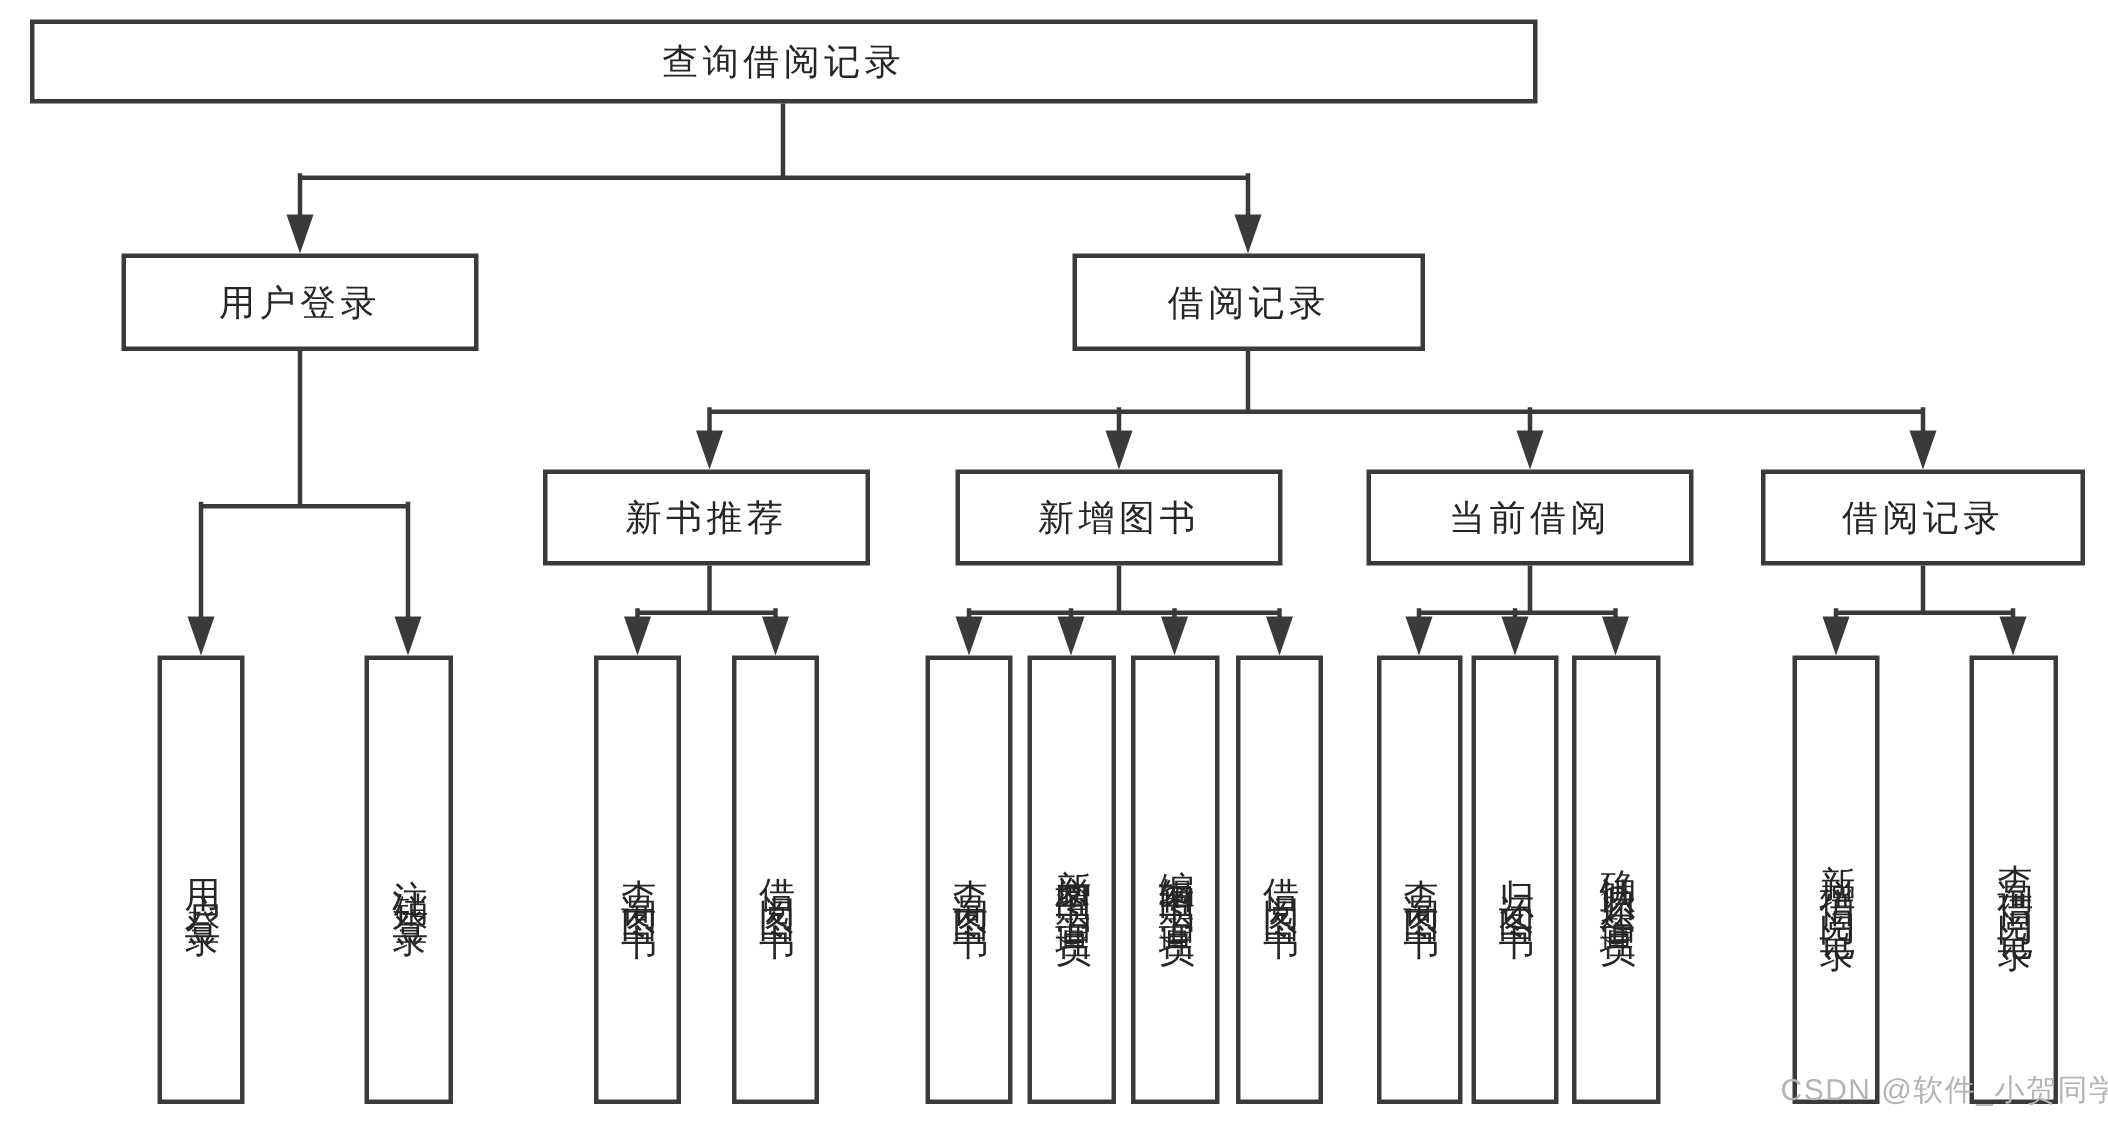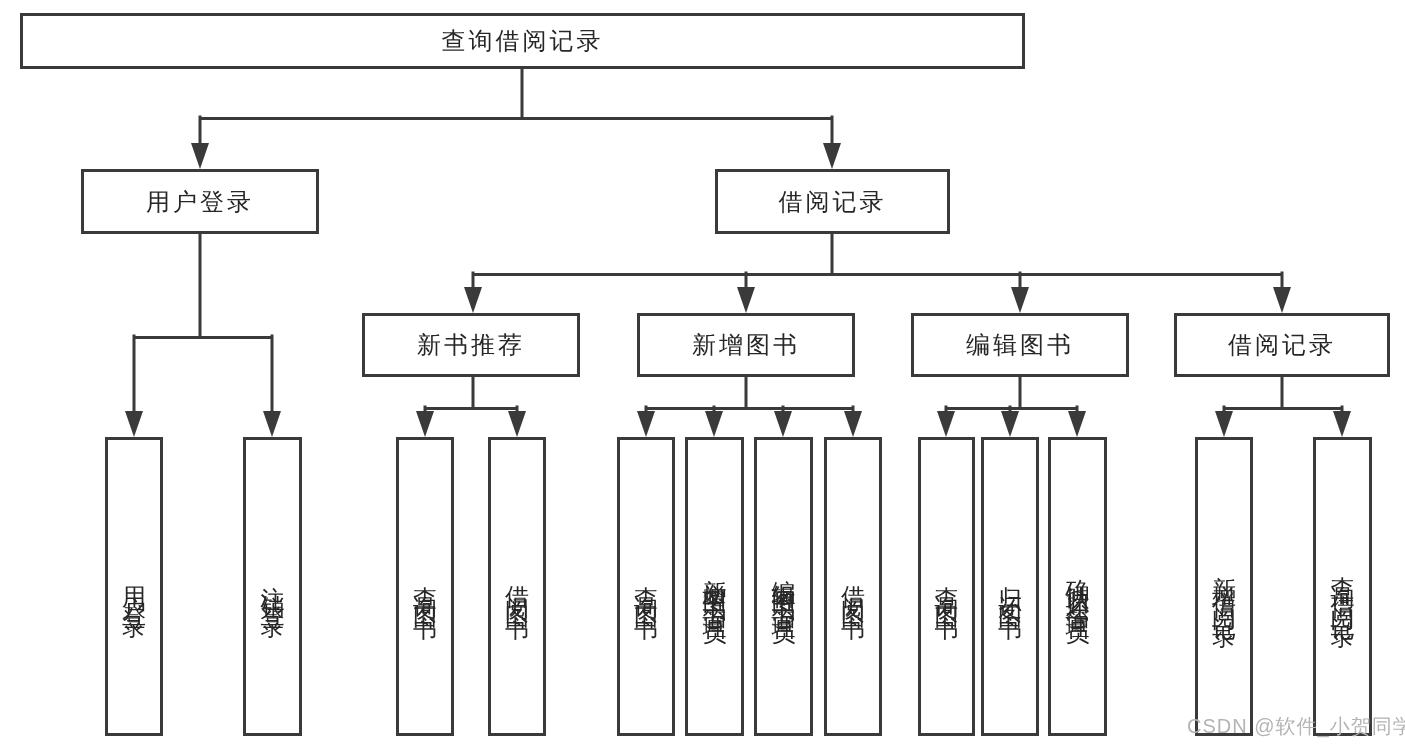--- a/index.html
+++ b/index.html
@@ -96,21 +96,21 @@
     </g>
   </svg>
 
   <div class="box hnode n-root">查询借阅记录</div>
 
   <div class="box hnode n-user">用户登录</div>
   <div class="box hnode n-book">借阅记录</div>
 
   <div class="box hnode n-rec">新书推荐</div>
   <div class="box hnode n-bor">新增图书</div>
-  <div class="box hnode n-cur">编辑图书</div>
+  <div class="box hnode n-cur">当前借阅</div>
   <div class="box hnode n-recs">借阅记录</div>
 
   <div class="box leaf lf1">用户登录</div>
   <div class="box leaf lf2">注销登录</div>
   <div class="box leaf lf3">查询图书</div>
   <div class="box leaf lf4">借阅图书</div>
   <div class="box leaf lf5">查询图书</div>
   <div class="box leaf tight lf6">新增图书（管理员）</div>
   <div class="box leaf tight lf7">编辑图书（管理员）</div>
   <div class="box leaf lf8">借阅图书</div>

